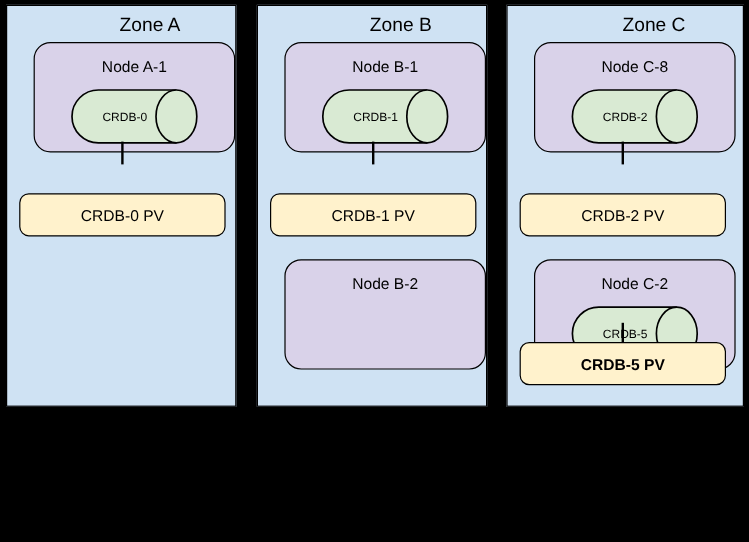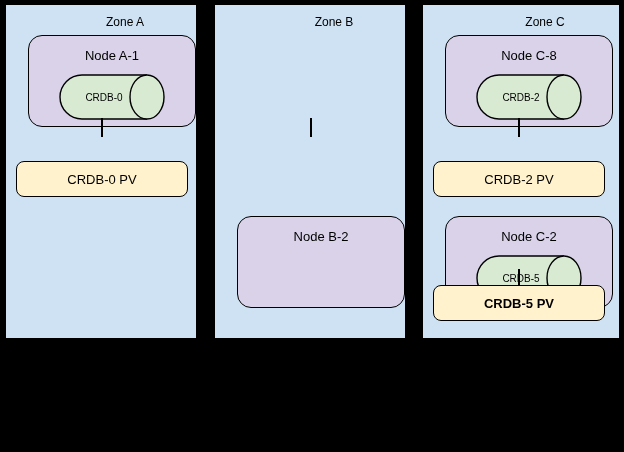--- a/index.html
+++ b/index.html
@@ -20,21 +20,21 @@
     border: 1.5px solid var(--border, #000000);
     box-sizing: border-box;
   }
   .zone-a { left: 5px;   width: 192px; }
   .zone-b { left: 214px; width: 192px; }
   .zone-c { left: 422px; width: 198px; }
   .zone-title {
     position: absolute;
     top: 9px; left: 0; right: 0;
     text-align: center;
-    font-size: 12px;
+    font-size: 16px;
     line-height: 16px;
     padding-left: 48px;
   }
   .node {
     position: absolute;
     left: 22px;
     width: 168px;
     height: 92px;
     background: var(--node-fill, #d9d2e9);
     border: 1.4px solid var(--border, #000000);
@@ -107,21 +107,31 @@
         <ellipse class="cyl-cap" cx="88" cy="23" rx="17" ry="22"></ellipse>
         <text class="cyl-label" x="45" y="27">CRDB-0</text>
       </svg>
     </div>
     <div class="connector conn1"></div>
     <div class="pv pv1">CRDB-0 PV</div>
   </div>
 
   <div class="zone zone-b">
     <div class="zone-title">Zone B</div>
+    <div class="node node1">
+      <div class="node-title">Node B-1</div>
+      <svg class="cylinder" viewBox="0 0 106 46">
+        <path class="cyl-fill" d="M88 1 H23 A22 22 0 0 0 23 45 H88 Z"></path>
+        <path class="cyl-stroke" d="M88 1 H23 A22 22 0 0 0 23 45 H88"></path>
+        <ellipse class="cyl-cap" cx="88" cy="23" rx="17" ry="22"></ellipse>
+        <text class="cyl-label" x="45" y="27">CRDB-1</text>
+      </svg>
+    </div>
     <div class="connector conn1"></div>
+    <div class="pv pv1">CRDB-1 PV</div>
     <div class="node node2">
       <div class="node-title">Node B-2</div>
     </div>
   </div>
 
   <div class="zone zone-c">
     <div class="zone-title">Zone C</div>
     <div class="node node1">
       <div class="node-title">Node C-8</div>
       <svg class="cylinder" viewBox="0 0 106 46">

